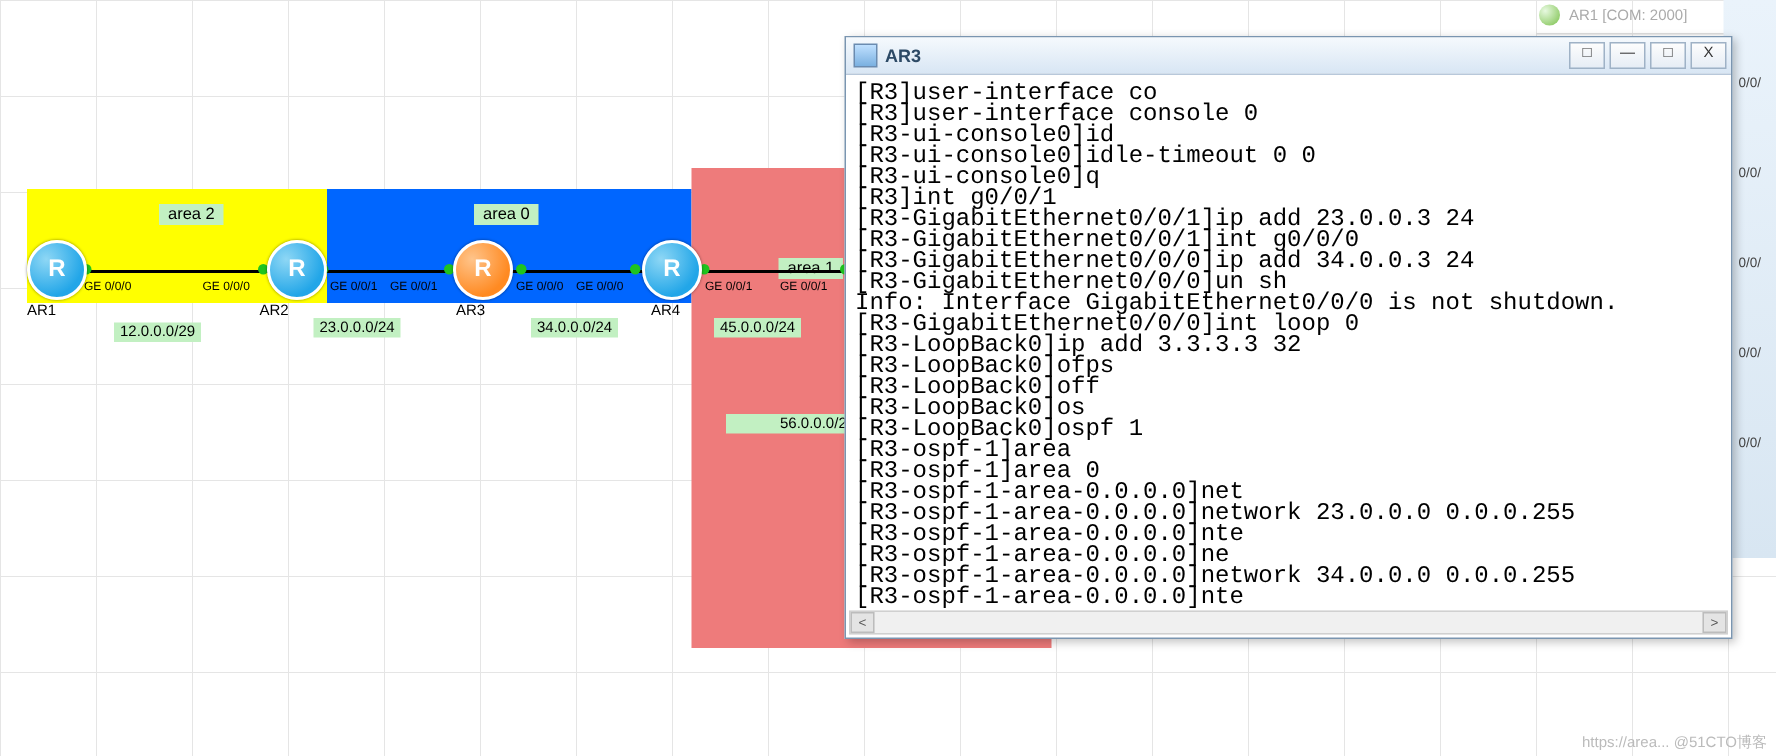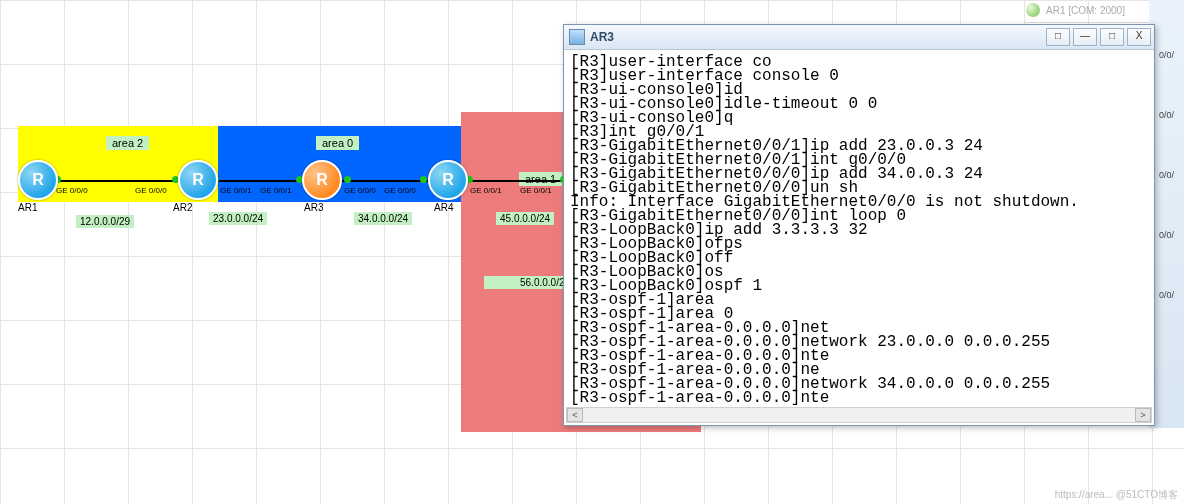--- a/index.html
+++ b/index.html
@@ -21,21 +21,21 @@
   .dot{position:absolute;top:176px;width:7px;height:7px;border-radius:50%;background:#1fc41f;}
   .subnet{position:absolute;font-size:10px;background:#c2f0c2;padding:1px 4px;}
   .areatag{position:absolute;font-size:11px;background:#c2f0c2;padding:1px 6px;}
   
   .router{position:absolute;width:36px;height:36px;border-radius:50%;display:flex;align-items:center;justify-content:center;color:#fff;font-size:16px;font-weight:bold;border:2px solid #fff;box-shadow:0 0 2px rgba(0,0,0,.5);}
   .router.blue{background:radial-gradient(circle at 30% 30%,#8ed7f5,#22a6e8 70%);}
   .router.orange{background:radial-gradient(circle at 30% 30%,#ffc48a,#ff8a22 70%);}
   .rname{position:absolute;font-size:10px;color:#000;}
   .ifctiny{position:absolute;font-size:8px;color:#000;}
   
-  #rightcol{position:absolute;right:0;top:0;width:35px;height:428px;background:linear-gradient(#eaf3fb,#d8e6f2);}
+  #rightcol{position:absolute;right:0;top:0;width:35px;height:372px;background:linear-gradient(#eaf3fb,#d8e6f2);}
   .rbtn{font-size:9px;color:#444;text-align:center;margin-top:50px;}
   
   #win{position:absolute;left:563px;top:24px;width:590px;height:400px;background:#fff;border:1px solid #7a95b0;box-shadow:2px 2px 6px rgba(0,0,0,.25);}
   #titlebar{height:24px;background:linear-gradient(#f5f9fd,#d8e6f4);display:flex;align-items:center;border-bottom:1px solid #b8c8da;}
   #winicon{width:14px;height:14px;margin:0 5px;border:1px solid #6a8bb0;background:linear-gradient(#bfe0ff,#7ab0e0);}
   #titletext{font-size:12px;color:#2d4a66;font-weight:bold;flex:1;}
   .tbtn{width:22px;height:16px;margin-right:3px;border:1px solid #9fb2c6;background:linear-gradient(#fdfdfd,#e6edf5);font-size:10px;line-height:14px;text-align:center;color:#333;cursor:pointer;}
   #cli{position:absolute;left:2px;top:26px;right:2px;bottom:16px;background:#fff;overflow:hidden;}
   #cli pre{margin:0;padding:4px 4px;font-family:"Courier New",monospace;font-size:16px;line-height:14px;color:#000;white-space:pre;}
   #hscroll{position:absolute;left:2px;right:2px;bottom:2px;height:14px;background:#f0f0f0;border:1px solid #d0d0d0;}
@@ -83,21 +83,21 @@
   <div class="ifctiny" style="left:220px;top:186px;">GE 0/0/1</div>
   <div class="ifctiny" style="left:260px;top:186px;">GE 0/0/1</div>
   <div class="ifctiny" style="left:344px;top:186px;">GE 0/0/0</div>
   <div class="ifctiny" style="left:384px;top:186px;">GE 0/0/0</div>
   <div class="ifctiny" style="left:470px;top:186px;">GE 0/0/1</div>
   <div class="ifctiny" style="left:520px;top:186px;">GE 0/0/1</div>
 
   <div class="subnet" style="left:76px; top:215px;">12.0.0.0/29</div>
   <div class="subnet" style="left:209px;top:212px;">23.0.0.0/24</div>
   <div class="subnet" style="left:354px;top:212px;">34.0.0.0/24</div>
-  <div class="subnet" style="left:496px;top:212px;">45.0.0.0/24</div>
+  <div class="subnet" style="left:476px;top:212px;">45.0.0.0/24</div>
   <div class="subnet" style="left:484px;top:276px;padding-left:36px;">56.0.0.0/24</div>
 </div>
 
 <div id="ghosticon"></div>
 <div id="ghostwin">AR1 [COM: 2000]</div>
 
 <div id="rightcol">
   <div class="rbtn">0/0/</div>
   <div class="rbtn">0/0/</div>
   <div class="rbtn">0/0/</div>

